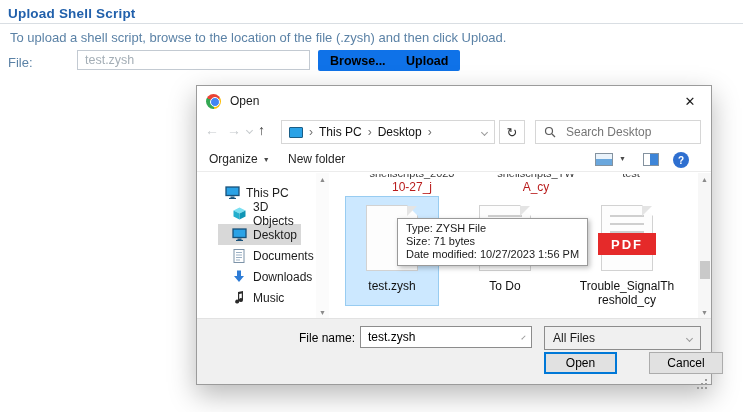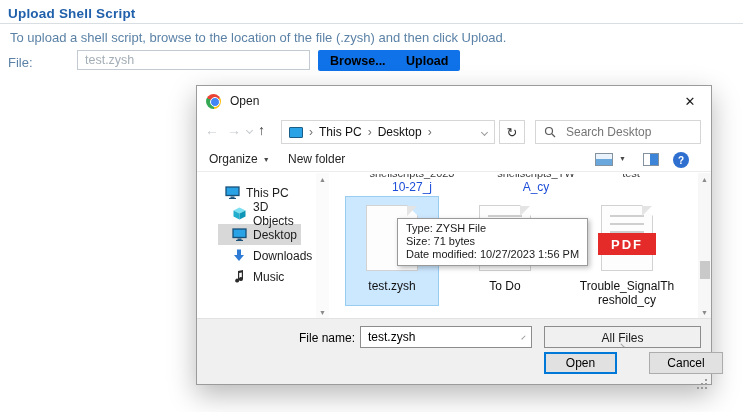--- a/index.html
+++ b/index.html
@@ -72,21 +72,21 @@
 
   .sidescroll { position:absolute; left:119px; top:0; width:13px; height:100%; background:#fbfbfb; }
   .scr-arrow { position:absolute; left:0; width:13px; height:13px; font-size:7px; color:#8a8a8a;
                display:flex; align-items:center; justify-content:center; cursor:pointer; }
   .scr-top { top:0; } .scr-bottom { bottom:0; }
 
   .filearea { position:absolute; left:132px; top:0; width:369px; height:100%; }
   .topitem { position:absolute; top:1px; text-align:center; cursor:pointer; }
   .cutline { height:6px; overflow:hidden; }
   .cutline span { display:block; font-size:11px; line-height:12px; margin-top:-7px; color:#3c3c3c; }
-  .t2line { font-size:12px; line-height:13px; color:#1d4ed8; margin-top:1px; }
+  .t2line { font-size:12px; line-height:13px; color:#b91c1c; margin-top:1px; }
 
   .tile { position:absolute; top:24px; width:92px; text-align:center; cursor:pointer; }
   .tile.selected { background:#cce8ff; outline:1px solid #98ccf1; height:108px; }
   .iconwrap { width:100%; height:78px; display:flex; align-items:flex-end; justify-content:center; padding-bottom:4px; }
   .page-ico { position:relative; width:52px; height:66px; background:#fdfdfd; border:1px solid #d2d2d2; }
   .fold-w { position:absolute; top:-1px; right:-1px; border-left:11px solid transparent; border-top:11px solid #fff; }
   .fold-b { position:absolute; top:-1px; right:-1px; border-left:11px solid transparent; border-top:11px solid #cce8ff; }
   .fold-g { position:absolute; top:0; right:0; border-bottom:10px solid transparent; border-left:10px solid #e4e4e4; }
   .lines { position:absolute; left:8px; right:8px; top:9px; height:48px;
            background:repeating-linear-gradient(180deg,#cfcfcf 0 2px,transparent 2px 8px); }
@@ -101,21 +101,21 @@
   .tooltip { position:absolute; left:200px; top:132px; background:#fff; border:1px solid #9a9a9a;
              box-shadow:2px 2px 5px rgba(0,0,0,.25); padding:3px 8px 4px 8px; white-space:nowrap;
              font-size:11px; line-height:13px; color:#1a1a1a; z-index:5; }
 
   .footer { position:absolute; left:0; right:0; bottom:0; height:66px; background:#f0f0f0; border-top:1px solid #e2e2e2; }
   .fnlabel { position:absolute; left:100px; top:12px; width:58px; text-align:right; font-size:12px; color:#000; }
   .fncombo { position:absolute; left:163px; top:7px; width:172px; height:22px; background:#fff; border:1px solid #8c8c8c;
              display:flex; align-items:center; padding:0 7px; }
   .fncombo input { border:none; outline:none; flex:1; font-size:12px; color:#000; font-family:"Liberation Sans",sans-serif; }
   .ftype { position:absolute; left:347px; top:7px; width:157px; height:22px; background:#f0f0f0; border:1px solid #8c8c8c;
-           display:flex; align-items:center; padding:4px 8px; font-size:12px; cursor:pointer;flex-direction:column; }
+           display:flex; align-items:center; padding:11px 8px; font-size:12px; cursor:pointer; }
   .spacer { flex:1; }
   .wbtn { position:absolute; top:33px; height:22px; background:#e1e1e1; font-size:12px; text-align:center;
           font-family:"Liberation Sans",sans-serif; cursor:pointer; }
   .openbtn { left:347px; width:73px; border:2px solid #0078d7; line-height:18px; }
   .cancelbtn { left:432px; width:74px; border:1px solid #acacac; line-height:20px;margin-left:20px; }
   .grip { position:absolute; right:4px; bottom:3px; width:2px; height:2px; background:#9a9a9a;
           box-shadow:-4px 4px 0 #9a9a9a, 0 4px 0 #9a9a9a, -8px 8px 0 #9a9a9a, -4px 8px 0 #9a9a9a, 0 8px 0 #9a9a9a; }
 </style>
 </head>
 <body>
@@ -206,20 +206,32 @@
           <svg width="15" height="13" viewBox="0 0 15 13">
               <rect x="1" y="1" width="13" height="8.5" fill="#2aa2e6" stroke="#17517a" stroke-width="1.3"></rect>
               <rect x="5.5" y="10.5" width="4" height="1.4" fill="#17517a"></rect>
               <rect x="4" y="11.9" width="7" height="1.1" fill="#17517a"></rect>
             </svg>
         </span>
         <span>Desktop</span>
       </div>
       <div class="srow lvl1">
         <span class="sicon">
+          <svg width="12" height="14" viewBox="0 0 12 14">
+              <rect x="1" y="0.5" width="10" height="13" fill="#fff" stroke="#7d93a8" stroke-width="1"></rect>
+              <line x1="3" y1="3.5" x2="9" y2="3.5" stroke="#9ab0c4" stroke-width="1"></line>
+              <line x1="3" y1="6" x2="9" y2="6" stroke="#9ab0c4" stroke-width="1"></line>
+              <line x1="3" y1="8.5" x2="9" y2="8.5" stroke="#9ab0c4" stroke-width="1"></line>
+              <line x1="3" y1="11" x2="7" y2="11" stroke="#9ab0c4" stroke-width="1"></line>
+            </svg>
+        </span>
+        <span>Documents</span>
+      </div>
+      <div class="srow lvl1">
+        <span class="sicon">
           <svg width="12" height="13" viewBox="0 0 12 13">
               <polygon points="4,0.5 8,0.5 8,6 11,6 6,12 1,6 4,6" fill="#2e7cd6"></polygon>
             </svg>
         </span>
         <span>Downloads</span>
       </div>
       <div class="srow lvl1">
         <span class="sicon">
           <svg width="11" height="13" viewBox="0 0 11 13">
               <path d="M4 1 L9 0 L9 9 A2 2 0 1 1 7.8 7.2 L7.8 2.5 L5.2 3 L5.2 10.5 A2 2 0 1 1 4 8.7 Z" fill="#2b2b2b"></path>

